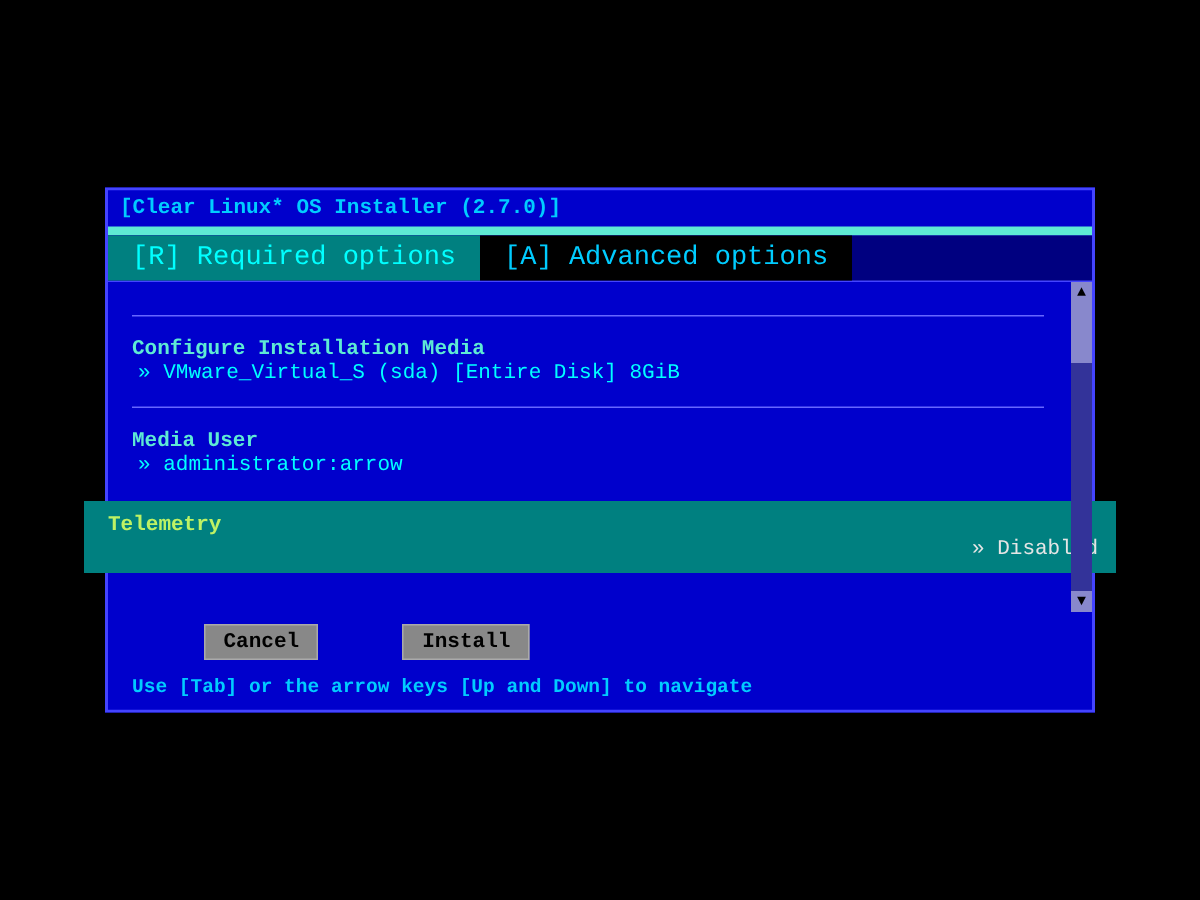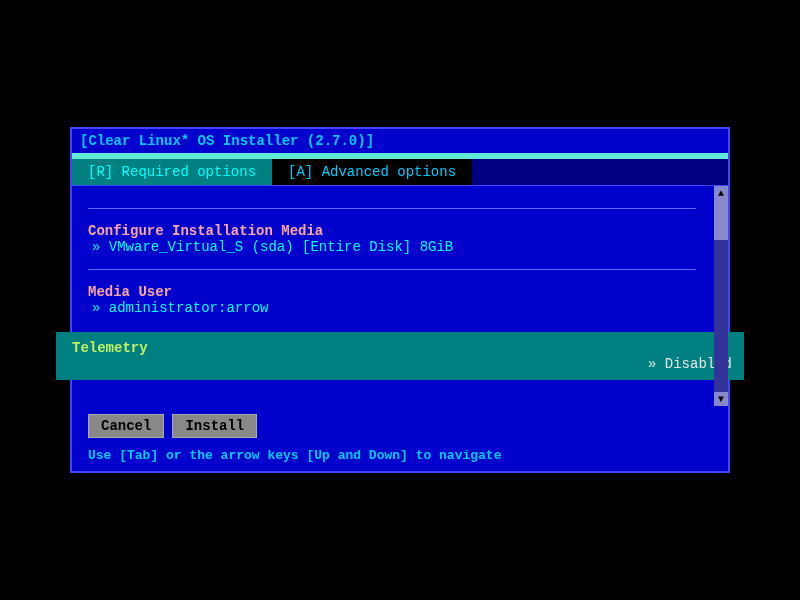--- a/index.html
+++ b/index.html
@@ -29,21 +29,21 @@
     .tabs {
       display: flex;
       background: #000080;
       border-bottom: 1px solid #4444ff;
     }
     .tab {
       padding: 5px 16px;
       cursor: pointer;
       color: #00ccff;
       font-family: 'Courier New', Courier, monospace;
-      font-size: 14px;
+      font-size: 18px;
     }
     .tab.active {
       background: #008080;
       color: #00ffff;
     }
     .tab.inactive {
       background: #000000;
       color: #00ccff;
     }
     .content-area {
@@ -104,21 +104,21 @@
     }
     .divider {
       border: none;
       border-top: 1px solid #6666ff;
       margin: 6px 0;
     }
     .section {
       padding: 8px 0;
     }
     .section-title {
-      color: #fca5a5;
+      color: #5eead4;
       font-weight: bold;
       font-family: 'Courier New', Courier, monospace;
       font-size: 14px;
     }
     .section-value {
       color: #00ffff;
       font-family: 'Courier New', Courier, monospace;
       font-size: 14px;
       padding-left: 4px;
     }
@@ -143,20 +143,21 @@
     }
     .btn {
       padding: 3px 12px;
       background: #888888;
       color: #000000;
       border: 1px solid #aaaaaa;
       font-family: 'Courier New', Courier, monospace;
       font-size: 14px;
       cursor: pointer;
       font-weight: bold;
+      margin-left: 48px;
     }
     .nav-hint {
       padding: 4px 16px 8px 16px;
       color: #00ccff;
       font-family: 'Courier New', Courier, monospace;
       font-size: 13px;
       background: #0000cc;
       font-weight: bold;
     }
   </style>

